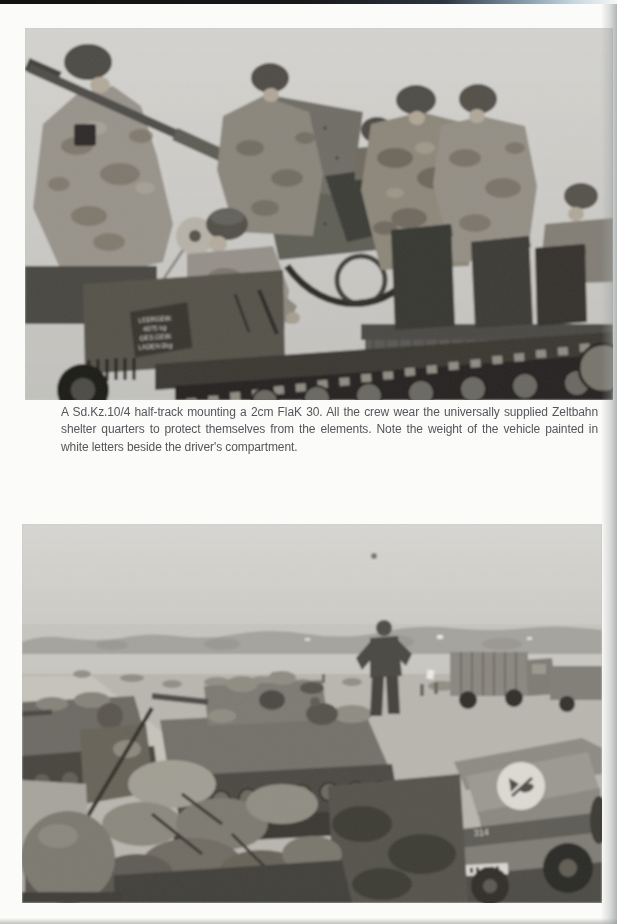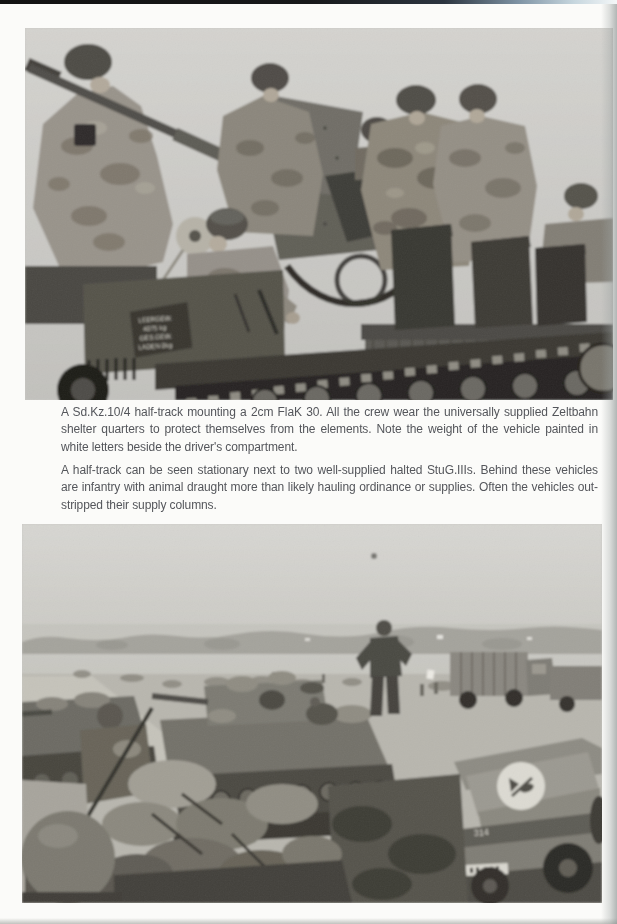--- a/index.html
+++ b/index.html
@@ -260,21 +260,20 @@
             <circle cx="552" cy="355" r="13"></circle>
           </g>
           <circle cx="578" cy="340" r="24" fill="#78756c" stroke="#26241f" stroke-width="3"></circle>
         </g>
       </g>
       <rect width="588" height="372" filter="url(#grainT)"></rect>
     </svg>
   </figure>
 
   <p class="caption caption-1">A Sd.Kz.10/4 half-track mounting a 2cm FlaK 30. All the crew wear the universally supplied Zeltbahn shelter quarters to protect themselves from the elements. Note the weight of the vehicle painted in white letters beside the driver's compartment.</p>
-  <p class="caption caption-2">A half-track can be seen stationary next to two well-supplied halted StuG.IIIs. Behind these vehicles are infantry with animal draught more than likely hauling ordinance or supplies. Often the vehicles out-stripped their supply columns.</p>
 
   <figure class="photo photo-bottom">
     <svg viewBox="0 0 580 379" preserveAspectRatio="none">
       <defs>
         <linearGradient id="skyB" x1="0" y1="0" x2="0" y2="1">
           <stop offset="0" stop-color="#d7d6d2"></stop>
             <stop offset="1" stop-color="#c7c6c0"></stop>
         </linearGradient>
         <filter id="softB" x="-5%" y="-5%" width="110%" height="110%">
             <feGaussianBlur stdDeviation="1.1"></feGaussianBlur>

